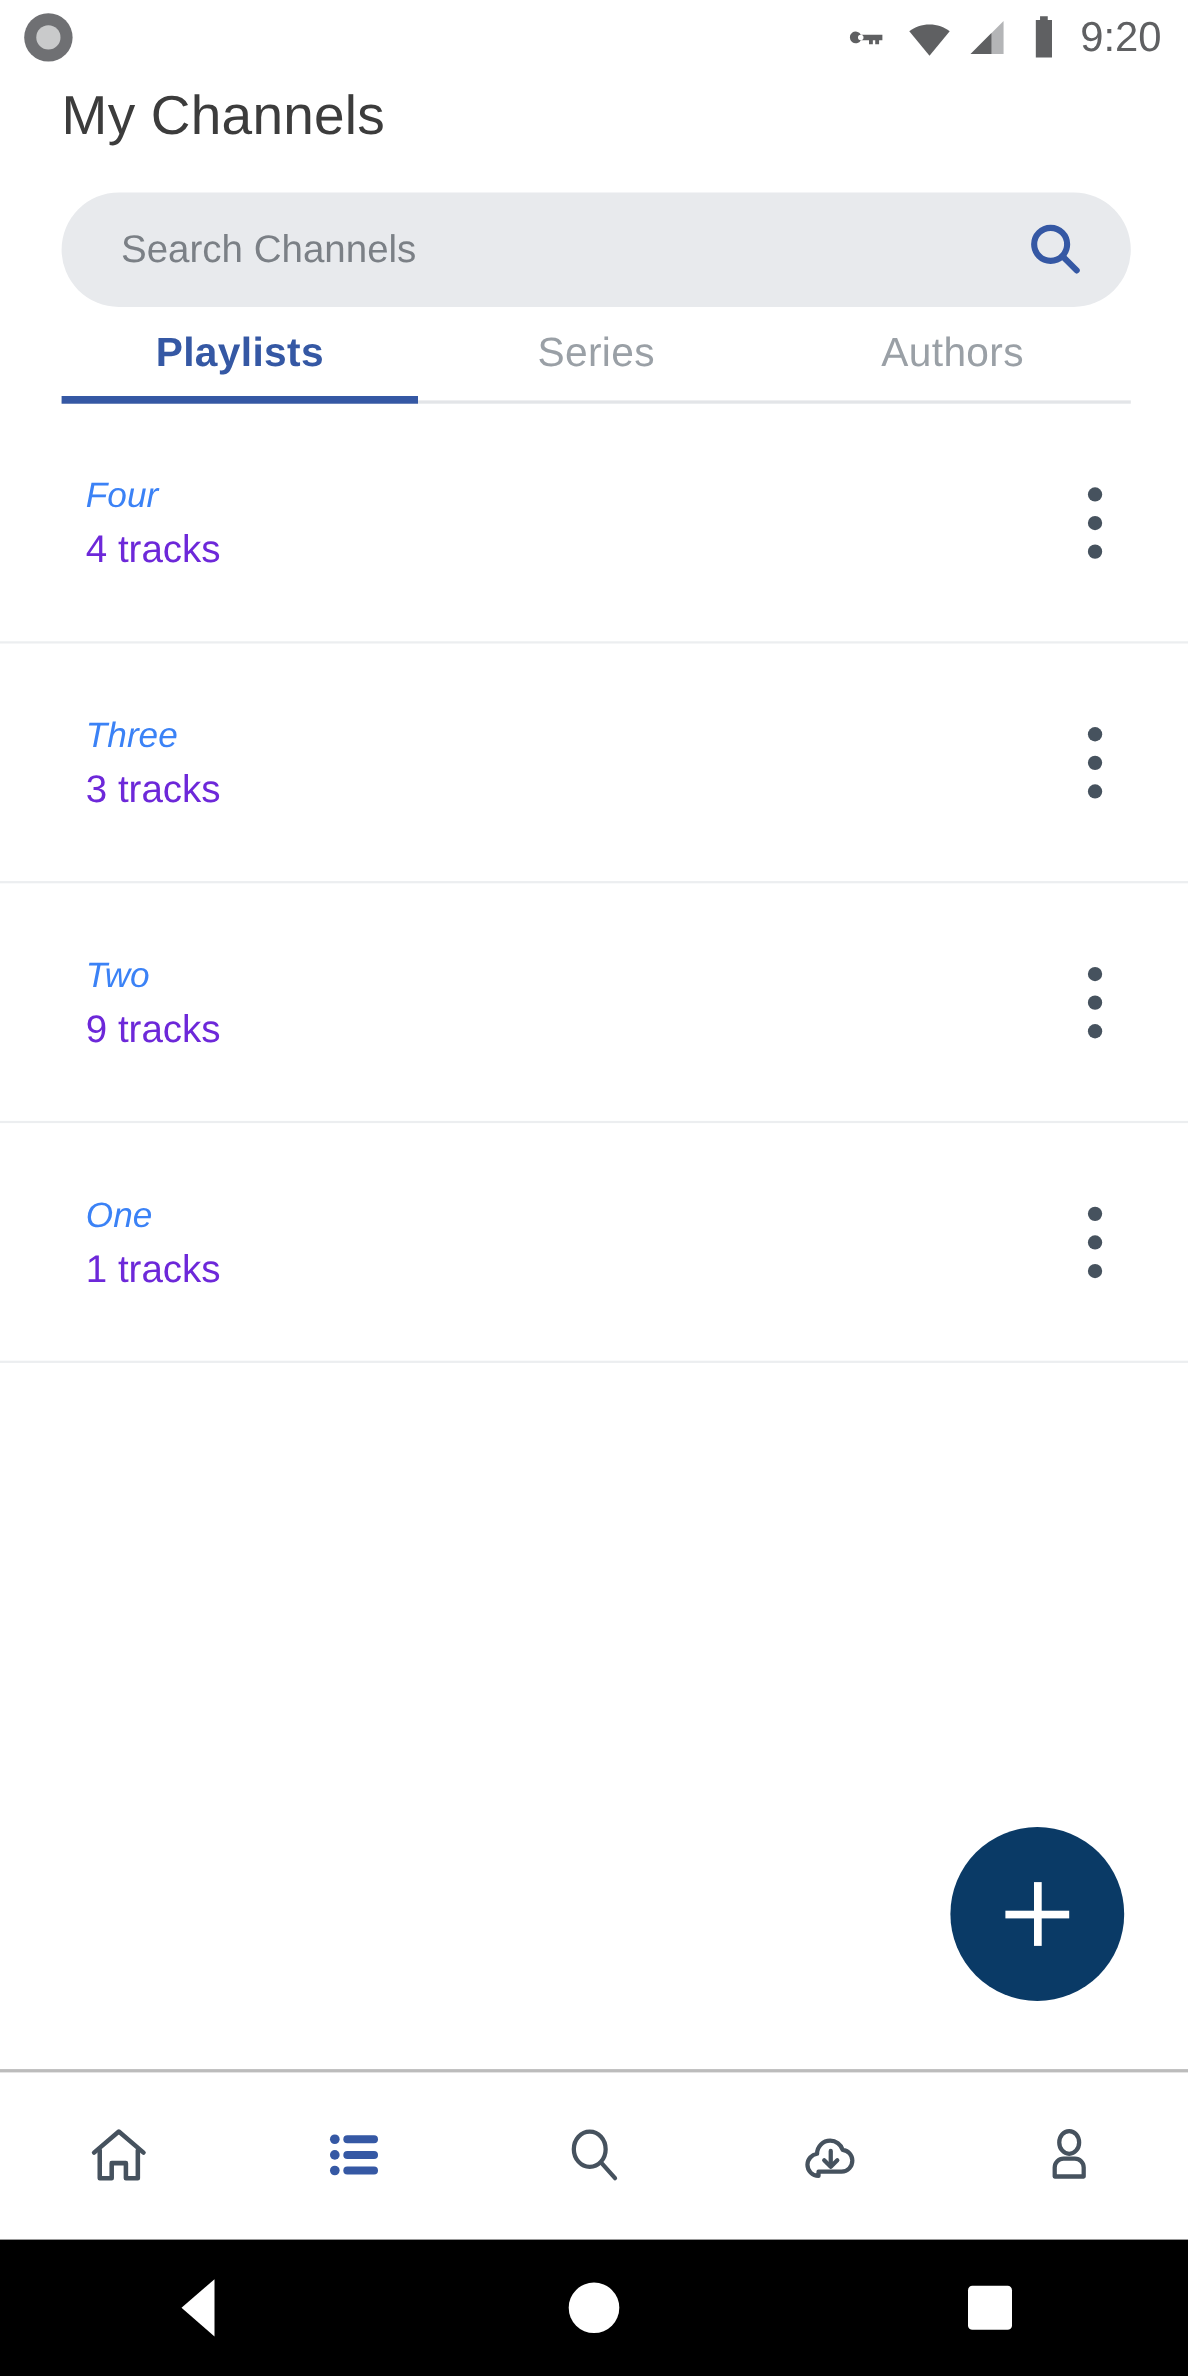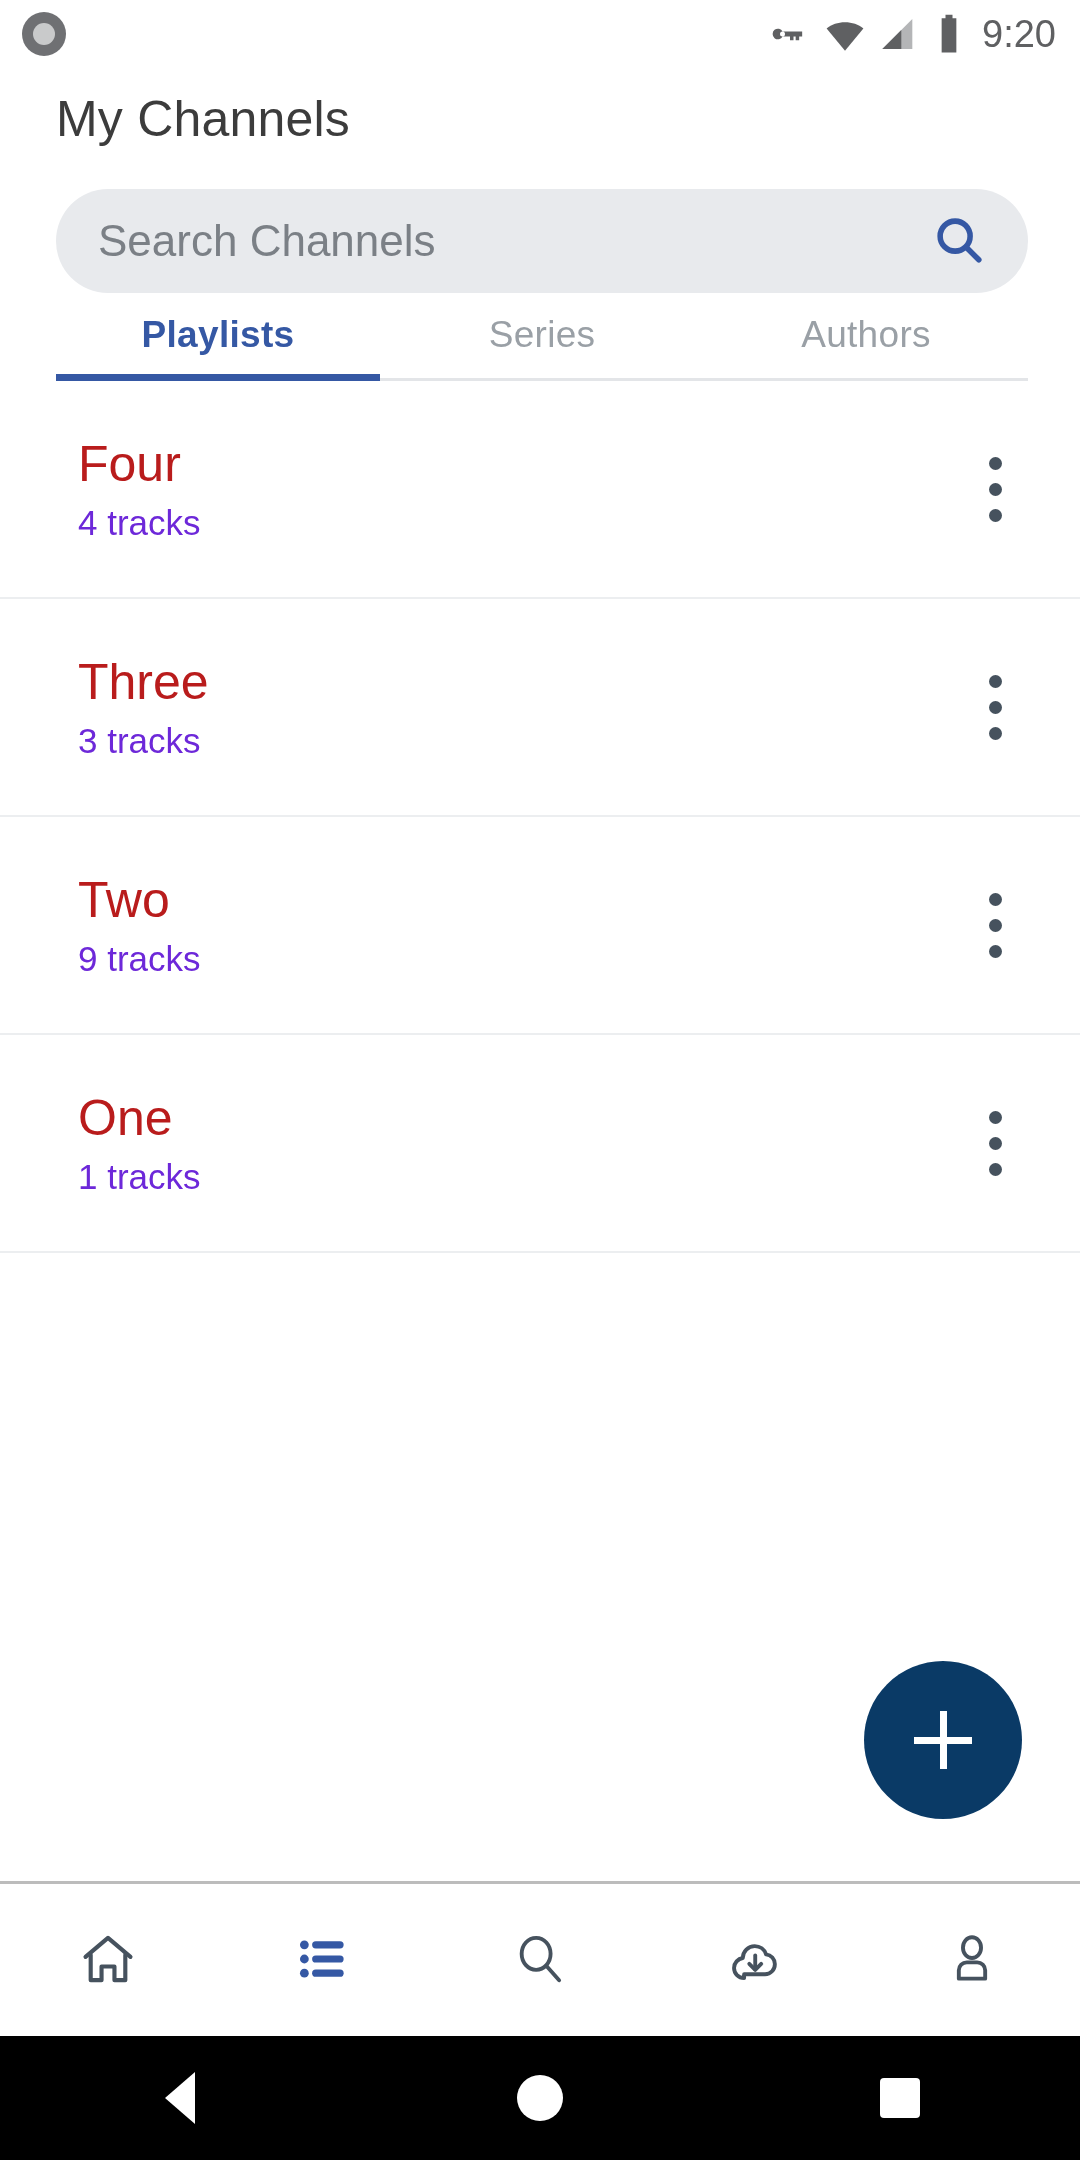--- a/index.html
+++ b/index.html
@@ -70,21 +70,21 @@
     color: #5f6062;
     font-size: 38px;
     letter-spacing: 0px;
     line-height: 1;
     margin-left: 3px;
     font-family: "Liberation Sans", sans-serif;
   }
 
   
   .page-title {
-    margin: 26px 0 0 56px;
+    margin: 12px 0 0 56px;
     font-size: 50px;
     color: #3c3c3c;
     font-weight: 400;
     line-height: 1;
     letter-spacing: 0.2px;
   }
 
   
   .search-wrap {
     margin: 45px 52px 0 56px;
@@ -96,25 +96,25 @@
     display: flex;
     align-items: center;
     padding: 0 38px 0 42px;
     box-sizing: border-box;
   }
   .search-input {
     flex: 1;
     border: none;
     outline: none;
     background: transparent;
-    font-size: 44px;
+    font-size: 35px;
     color: #5f6368;
     font-family: "Liberation Sans", sans-serif;
     padding: 0;
-    margin: 0;
+    margin: 12px;
   }
   .search-input::placeholder {
     color: #7b8086;
     opacity: 1;
   }
   .search-btn {
     width: 62px;
     height: 62px;
     display: flex;
     align-items: center;
@@ -173,23 +173,24 @@
     cursor: pointer;
   }
   .row-text {
     flex: 1;
     display: flex;
     flex-direction: column;
     justify-content: center;
     gap: 16px;
   }
   .row-title {
-    font-size: 50px;
-    color: #b91c1c;
+    font-size: 32px;
+    color: #3b82f6;
     line-height: 1;
+    font-style: italic;
   }
   .row-sub {
     font-size: 35px;
     color: #6d28d9;
     line-height: 1;
   }
   .kebab {
     width: 110px;
     height: 110px;
     display: flex;

